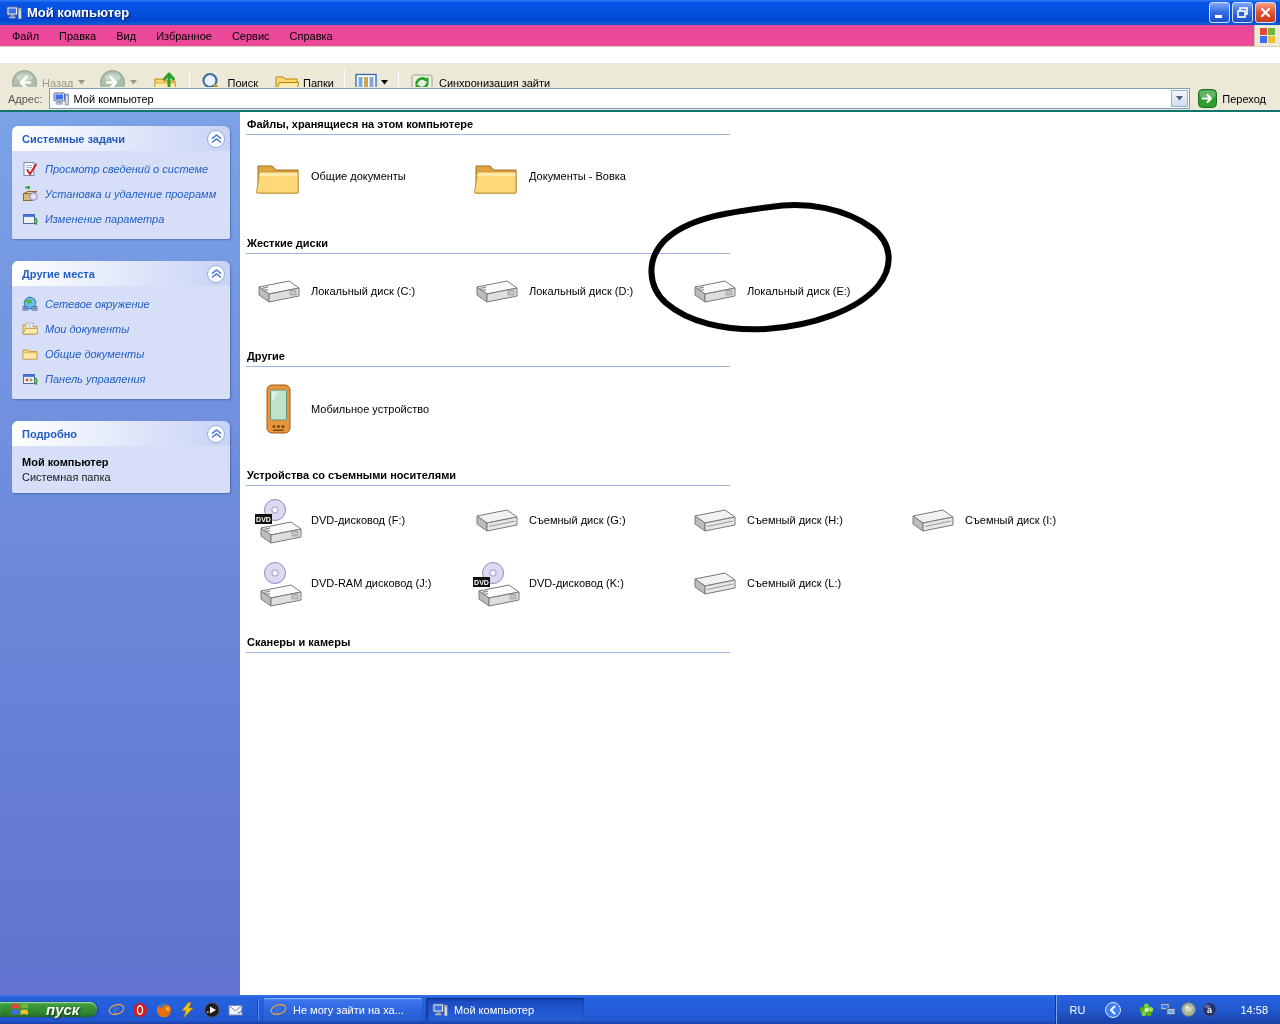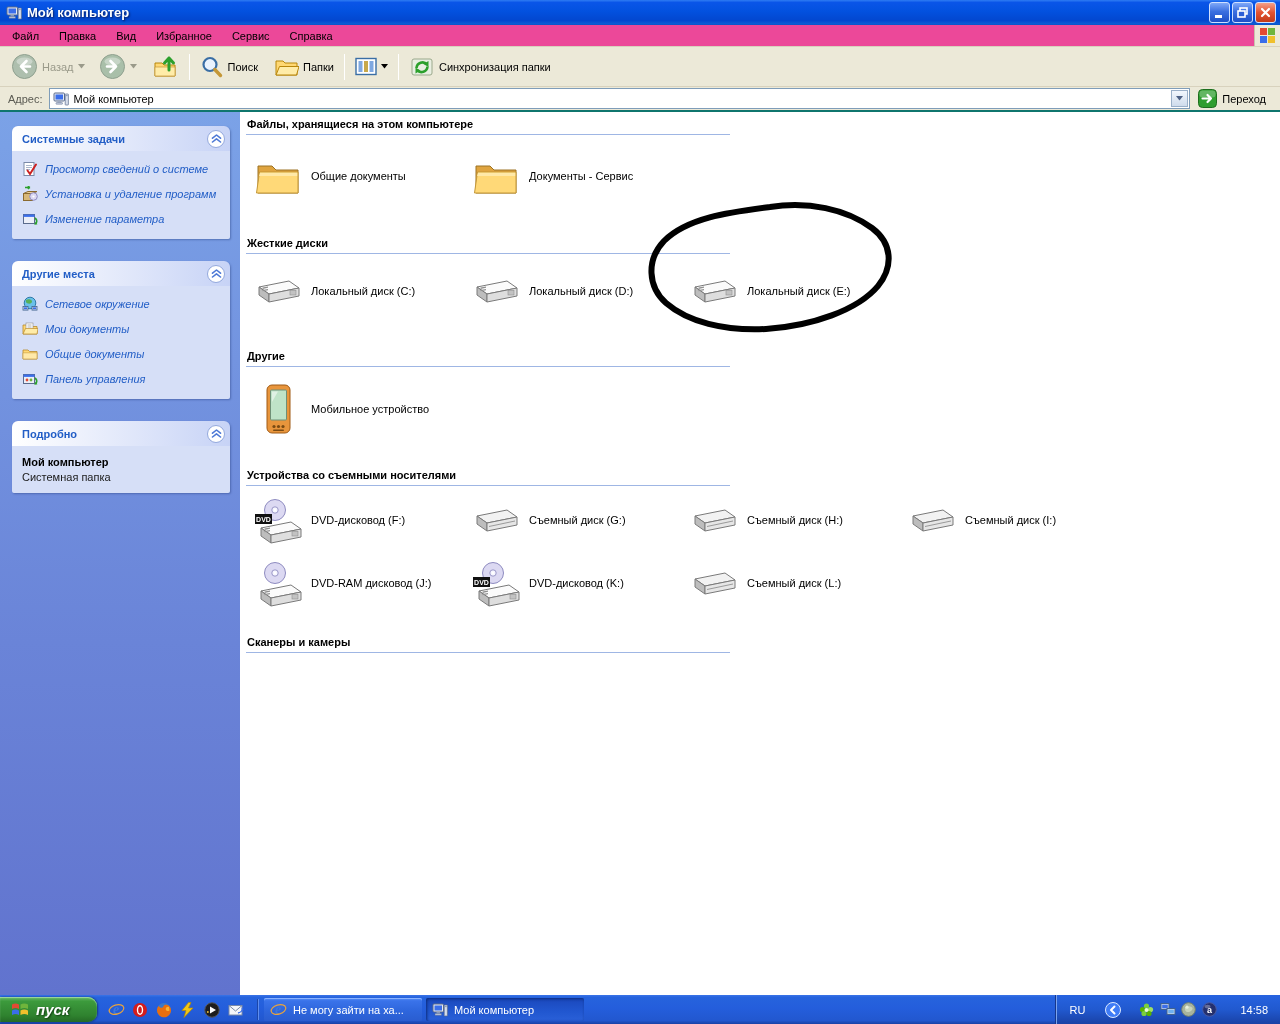--- a/index.html
+++ b/index.html
@@ -19,21 +19,21 @@
   .tb-btn.red  { background:linear-gradient(180deg,#f5a088 0%,#e35331 50%,#c23a18 100%); }
 
   
   .menubar { position:absolute; top:25px; left:0; width:1280px; height:22px; background:#ec4899;
     display:flex; align-items:center; padding-left:2px; border-bottom:1px solid #d8d2bd; }
   .menu-item { padding:3px 10px; color:#000; cursor:default; }
   .winlogo { margin-left:auto; width:26px; height:21px; display:flex; align-items:center; justify-content:center;
     border-left:1px solid #c8c2ab; background:#ece9d8; }
 
   
-  .toolbar { position:absolute; top:47px; left:0; width:1280px; height:40px; background:#ece9d8;
+  .toolbar { position:absolute; top:63px; left:0; width:1280px; height:40px; background:#ece9d8;
     display:flex; align-items:center; padding:0 6px; border-bottom:1px solid #d8d2bd; }
   .tool-btn { display:flex; align-items:center; gap:4px; padding:3px 5px; border-radius:3px; }
   .tool-btn .lbl { color:#000; }
   .tool-btn.disabled .lbl { color:#9a9a8a; }
   .tsep { width:1px; height:26px; background:#c8c2ab; margin:0 5px; border-right:1px solid #fff; }
 
   
   .addressbar { position:absolute; top:87px; left:0; width:1280px; height:25px; background:#ece9d8;
     display:flex; align-items:center; padding:0 4px; border-bottom:2px solid #0f766e; }
   .addr-label { color:#5a5a52; margin:0 6px 0 4px; }
@@ -78,24 +78,24 @@
   .sec.s3 .item-row { height:50px; margin-bottom:8px; }
   .sec.s3 .item-row.r2 { height:56px; margin-bottom:22px; }
   .sec.s4 .item-row { height:66px; margin-bottom:24px; }
   .sec.s5 .item-row { height:58px; }
   .annotation { position:absolute; left:402px; top:86px; width:256px; height:140px; pointer-events:none; }
 
   
   .taskbar { position:absolute; bottom:0; left:0; width:1280px; height:29px;
     background:linear-gradient(180deg,#3a74e8 0%,#2663dd 8%,#245edc 45%,#2257cf 88%,#1941a5 100%);
     display:flex; align-items:center; }
-  .start-btn { width:97px; height:25px; border-radius:0 9px 9px 0;
+  .start-btn { width:97px; height:15px; border-radius:0 9px 9px 0;
     background:linear-gradient(180deg,#64b864 0%,#3c9a3c 18%,#2f822f 75%,#256a25 100%);
     box-shadow:inset 0 1px 1px #9fd89f, 1px 0 2px rgba(0,0,0,.4);
-    display:flex; align-items:center; gap:6px; padding-left:10px; cursor:pointer; }
+    display:flex; align-items:center; gap:16px; padding-left:10px; cursor:pointer; }
   .start-btn .slbl { color:#fff; font-weight:bold; font-style:italic; font-size:15px;
     text-shadow:1px 1px 2px #10380f; }
   .quick { display:flex; align-items:center; gap:7px; padding:0 9px 0 11px; }
   .ql-btn { width:17px; cursor:pointer; }
   .qsep { width:2px; height:21px; margin:0 3px;
     background:linear-gradient(90deg,#1c46a8 0 1px,#5e8ef0 1px 2px); }
   .taskbtn { width:158px; height:23px; margin:0 2px; border-radius:2px;
     background:linear-gradient(180deg,#5b93fa 0%,#3a73ea 12%,#2e66dd 55%,#2a5dd0 100%);
     box-shadow:inset 0 1px 0 #8ab2ff; display:flex; align-items:center; gap:6px; padding:0 6px;
     color:#fff; cursor:pointer; white-space:nowrap; overflow:hidden; }
@@ -218,21 +218,21 @@
   </span>
   <span class="tsep"></span>
   <span class="tool-btn">
     <svg width="26" height="26" viewBox="0 0 26 26">
         <rect x="3" y="5" width="20" height="16" rx="2" fill="#e9efe2" stroke="#9aa88c"></rect>
         <path d="M7.5 14 a6 6 0 0 1 10.5-3.5" fill="none" stroke="#2ca02c" stroke-width="2.6"></path>
         <polygon points="19.5,7 19.5,13 14.5,10" fill="#2ca02c"></polygon>
         <path d="M18.5 12.5 a6 6 0 0 1 -10.5,3.5" fill="none" stroke="#2ca02c" stroke-width="2.6"></path>
         <polygon points="6.5,19.5 6.5,13.5 11.5,16.5" fill="#2ca02c"></polygon>
       </svg>
-    <span class="lbl">Синхронизация папки</span>
+    <span class="lbl">Синхронизация зайти</span>
   </span>
 </div>
 
 <div class="addressbar">
   <span class="addr-label">Адрес:</span>
   <span class="addr-box">
     <span id="addr-icon">
         <svg width="16" height="16" viewBox="0 0 16 16">
           <rect x="1" y="2" width="10.5" height="8" rx="1" fill="#e4e9f2" stroke="#5a6b8c"></rect>
           <rect x="2.5" y="3.5" width="7.5" height="5" fill="#3b6eea"></rect>
@@ -401,21 +401,21 @@
           </div>
           <div class="file-item">
             <span class="bicon">
               <svg width="48" height="48" viewBox="0 0 48 48">
                 <path d="M4 13 L18 13 L22 17 L44 17 L44 40 L4 40 Z" fill="#dfa43f" stroke="#9c7224"></path>
                 <path d="M5.5 19 L44 19 L44 40 L2.5 40 Z" fill="#ffd978" stroke="#c49737"></path>
                 <path d="M6 19.8 L43.2 19.8 L43.2 23 L5 23 Z" fill="#ffe9a8"></path>
               </svg>
             </span>
             <span>
-              <div class="flbl">Документы - Сервис</div>
+              <div class="flbl">Документы - Вовка</div>
             </span>
           </div>
         </div>
       </div>
       <div class="sec s2">
         <div class="section-title">Жесткие диски</div>
         <div class="section-rule"></div>
         <div class="item-row">
           <div class="file-item">
             <span class="bicon">

